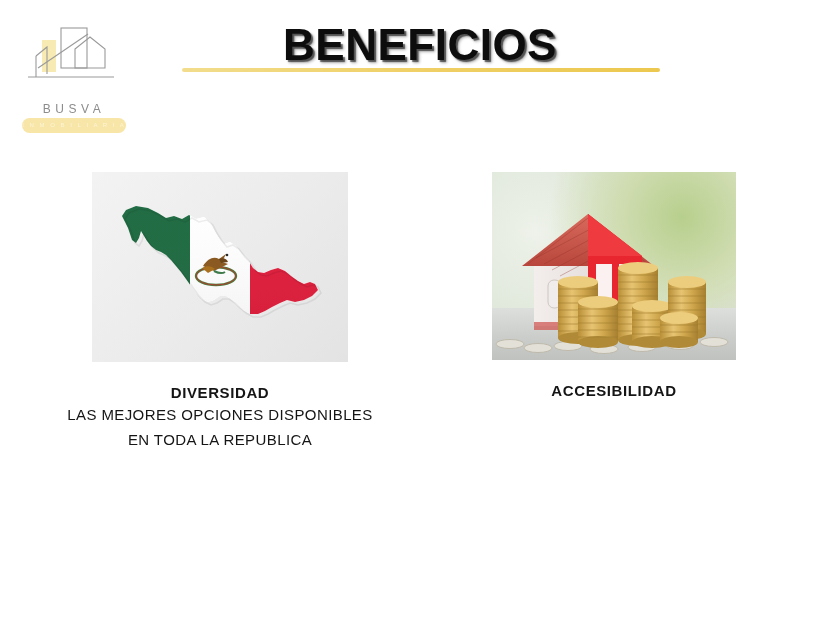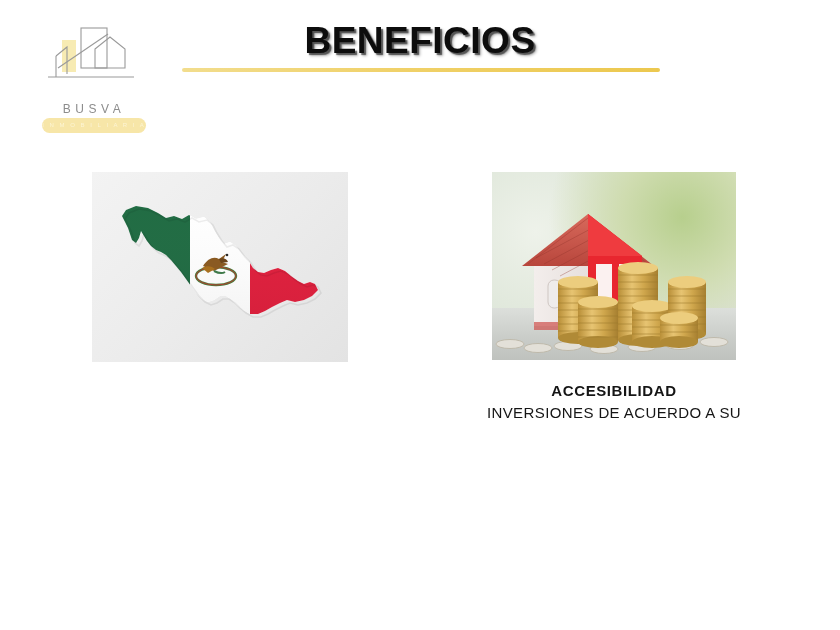--- a/index.html
+++ b/index.html
@@ -5,42 +5,42 @@
   * { margin:0; padding:0; box-sizing:border-box; }
   html, body {
     width:840px; height:630px;
     background:#ffffff;
     font-family:"Liberation Sans", sans-serif;
     overflow:hidden;
   }
   .slide { position:relative; width:840px; height:630px; background:#ffffff; }
 
   
-  .logo { position:absolute; left:34px; top:22px; width:120px; height:100px; }
+  .logo { position:absolute; left:14px; top:22px; width:120px; height:100px; }
   .logo-mark { position:absolute; left:0; top:0; width:120px; height:66px; }
   .logo-name {
     position:absolute; left:0; top:80px; width:120px;
     text-align:center; font-size:12px; letter-spacing:4.5px;
     color:#8c8c8c; font-weight:400;
   }
   .logo-band {
     position:absolute; left:8px; top:96px; width:104px; height:15px;
     background:#f7e6a8; border-radius:8px;
   }
   .logo-sub {
     position:absolute; left:8px; top:97px; width:104px; height:13px;
     text-align:center; font-size:6px; letter-spacing:2px;
     color:#fcf4d4; line-height:13px; white-space:nowrap; overflow:hidden;
   }
 
   
   .title {
     position:absolute; left:0; top:20px; width:840px;
     text-align:center;
-    font-size:37px; font-weight:bold; color:#0d0d0d;
+    font-size:44px; font-weight:bold; color:#0d0d0d;
     letter-spacing:0.5px;
     text-shadow: 2px 2px 1px rgba(0,0,0,0.55), 3px 3px 3px rgba(0,0,0,0.30);
   }
   .title-rule {
     position:absolute; left:182px; top:68px; width:478px; height:4px;
     background:linear-gradient(90deg,#f2dd8d 0%,#f0d169 45%,#ecc84f 100%);
     border-radius:2px;
   }
 
   
@@ -146,20 +146,25 @@
                  L156,88 L161,96 L166,100 L172,101 L179,98 L186,96 L193,99
                  L199,104 L206,109 L212,112 L218,110 L223,112 L226,118
                  L220,124 L212,128 L203,130 L195,128 L188,131 L180,135
                  L173,139 L166,142 L158,142 L151,138 L145,133 L140,128
                  L134,124 L128,124 L122,128 L116,130 L110,127 L104,121
                  L99,114 L94,107 L89,100 L84,94 L79,88 L74,83 L69,80
                  L64,78 L59,74 L55,69 L52,64 L49,59 L47,66 L44,71 L40,68
                  L38,62 L36,56 L33,50 L30,44 Z" fill="none" stroke="rgba(0,0,0,0.16)" stroke-width="1.6" transform="translate(3,3)" opacity="0.45"></path>
       </svg>
     </div>
+    <div class="cap">
+      <div class="cap-title">DIVERSIDAD</div>
+      <div class="cap-body">LAS MEJORES OPCIONES DISPONIBLES</div>
+      <div class="cap-body">EN TODA LA REPUBLICA</div>
+    </div>
   </div>
 
   <div class="col col-right">
     <div class="photo photo-right">
       <div class="hc-bg"></div>
       <div class="hc-ground"></div>
       <svg class="hc-svg" viewBox="0 0 244 188" width="244" height="188">
         <defs>
           <linearGradient id="roofg" x1="0" y1="0" x2="0" y2="1">
             <stop offset="0%" stop-color="#d86a5c"></stop>
@@ -282,17 +287,16 @@
           <ellipse cx="187" cy="170" rx="19" ry="6" fill="#b08a36"></ellipse>
           <g stroke="#9c7a2c" stroke-width="0.7" opacity="0.8">
             <line x1="168" y1="153" x2="206" y2="153"></line>
               <line x1="168" y1="160" x2="206" y2="160"></line>
           </g>
         </g>
       </svg>
     </div>
     <div class="cap">
       <div class="cap-title">ACCESIBILIDAD</div>
-      <div class="cap-body">INVERSIONES DE ACUERDO A SU</div>
     </div>
   </div>
 
 </div>
 
 </body></html>

